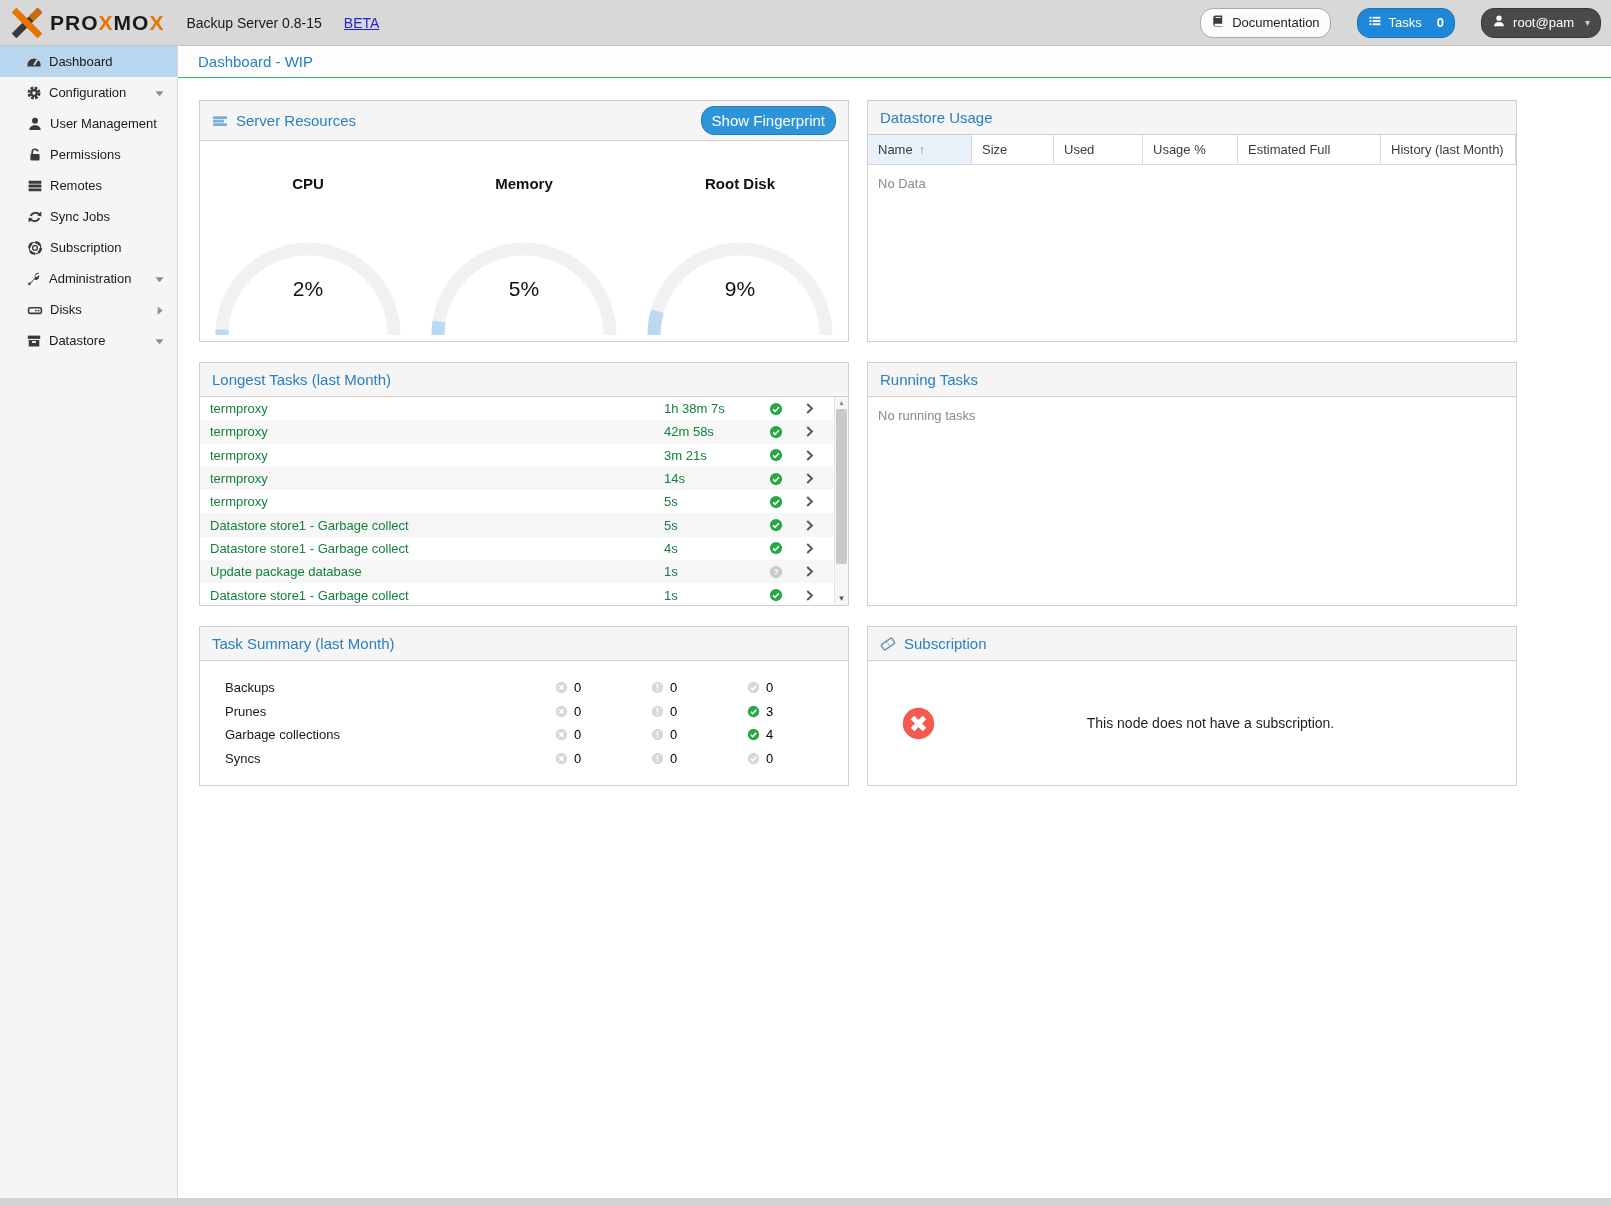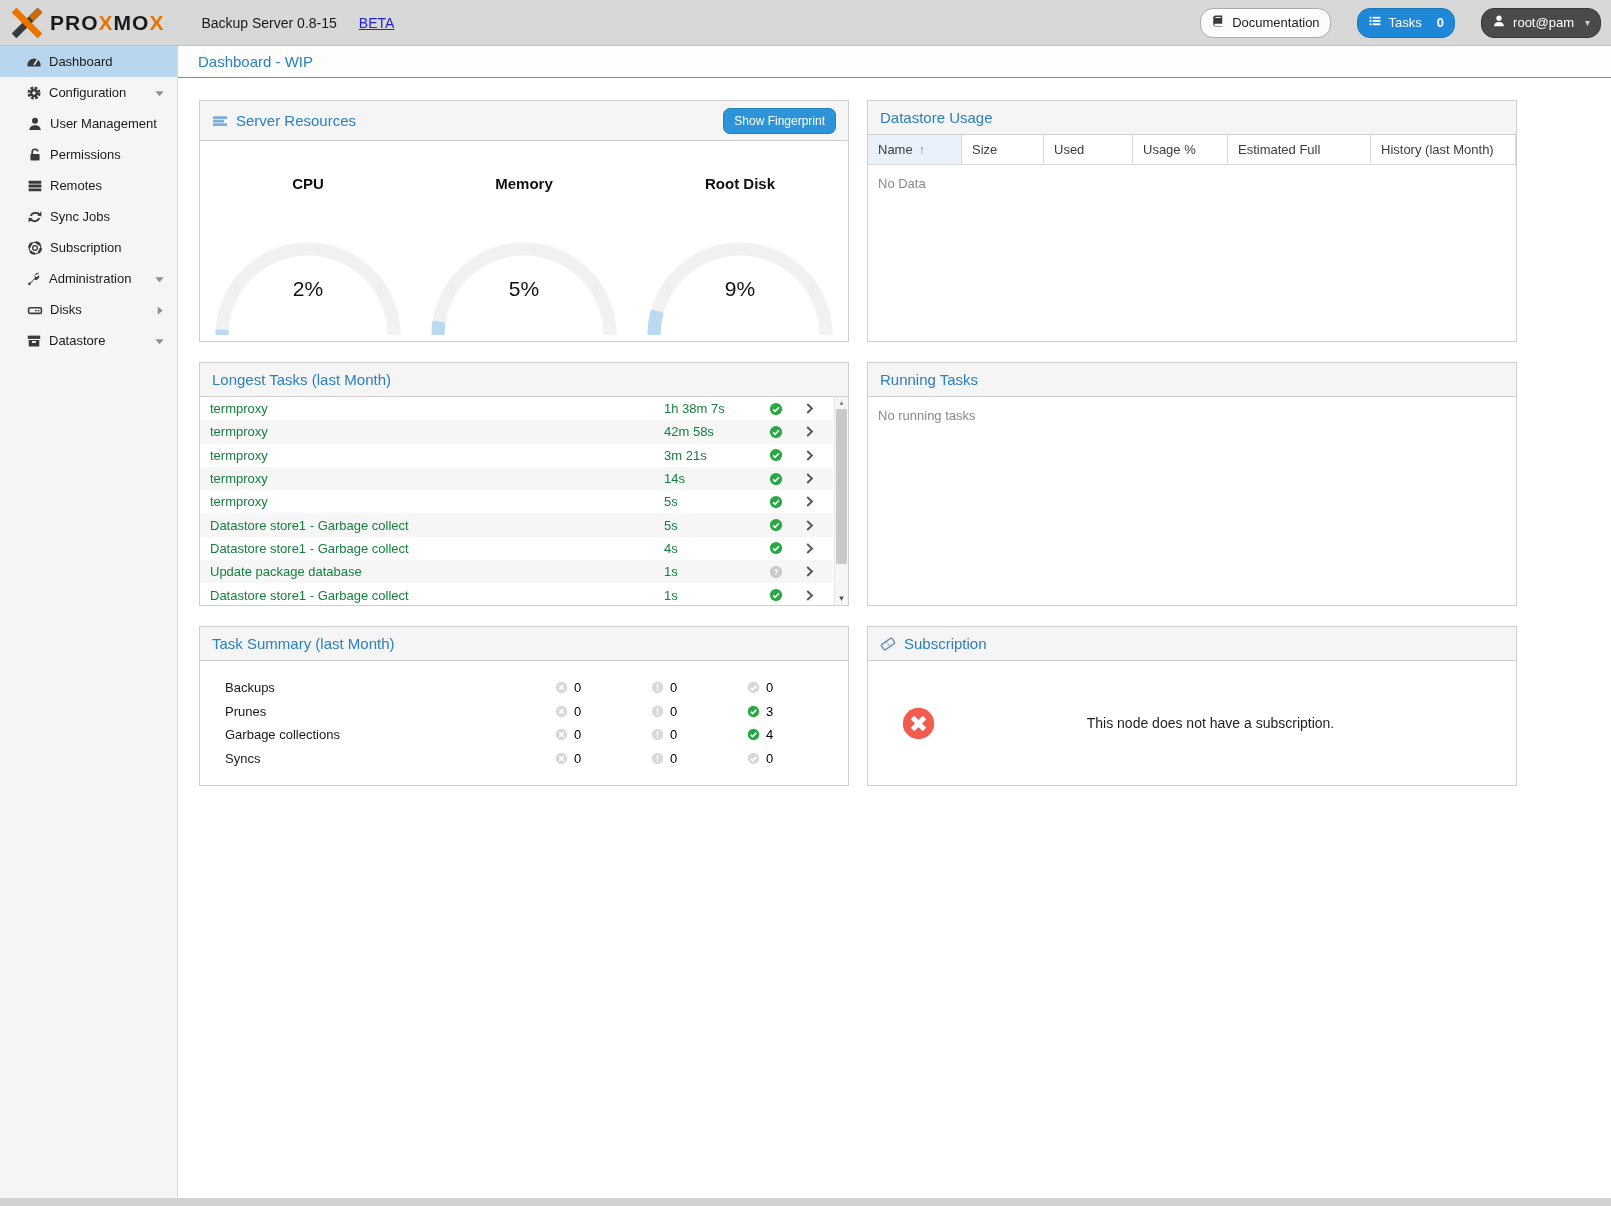--- a/index.html
+++ b/index.html
@@ -11,21 +11,21 @@
 
   
   .topbar {
     height:46px; background:#d8d8d8; display:flex; align-items:center;
     padding:0 10px; border-bottom:1px solid #c2c2c2;gap:16px;
   }
   .logo { display:flex; align-items:center; gap:6px; }
   .logo-x { width:34px; height:30px; }
   .wordmark { font-size:21px; font-weight:800; letter-spacing:1px; color:#1a1a1a; }
   .wordmark .accent { color:#e87400; }
-  .product-name { margin-left:21px; font-size:14px; color:#1a1a1a; }
+  .product-name { margin-left:6px; font-size:14px; color:#1a1a1a; }
   .beta-link { margin-left:6px; font-size:14px; color:#2323d8; text-decoration:underline; cursor:pointer; }
   .topbar-spacer { flex:1; }
   .tb-btn {
     display:inline-flex; align-items:center; gap:7px; height:27px;
     padding:14px 10px; border-radius:13px; font-size:13px; cursor:pointer;
     border:1px solid #ababab; background:#fcfcfc; color:#222; margin-left:10px;
   }
   .tb-btn svg { width:14px; height:14px; }
   .tb-btn.blue { background:#1f87d7; border-color:#1a74ba; color:#fff; }
   .tb-btn.dark { background:#4a4a4a; border-color:#383838; color:#fff; }
@@ -66,22 +66,22 @@
   .panel-header {
     background:#f5f5f5; border-bottom:1px solid #cfcfcf; flex:0 0 auto;
     display:flex; align-items:center; padding:0 12px; height:34px;
     color:#2a7fbf; font-size:15px;
   }
   .panel-header.tall { height:40px; }
   .ph-icon { width:16px; height:16px; margin-right:8px; }
   .ph-icon svg { width:16px; height:16px; }
   .ph-spacer { flex:1; }
   .btn-primary {
-    background:#2e94da; border:1px solid #2380bf; color:#fff; font-size:12px;
-    border-radius:7px; padding:5px 10px; cursor:pointer; font-family:inherit;
+    background:#2e94da; border:1px solid #2380bf; color:#fff; font-size:15px;
+    border-radius:13px; padding:5px 10px; cursor:pointer; font-family:inherit;
   }
   .panel-body { flex:1; position:relative; overflow:hidden; }
 
   
   .gauges { display:flex; height:100%; }
   .gauge-col { flex:1; display:flex; flex-direction:column; align-items:center; }
   .gauge-title { margin-top:34px; font-size:15px; font-weight:bold; color:#111; }
   .gauge-svg { display:block; margin-top:46px; width:186px; height:97px; }
   .gauge-track { fill:none; stroke:#f1f1f1; stroke-width:13; }
   .gauge-value { fill:none; stroke:#bcd9f2; stroke-width:13; }
@@ -328,21 +328,21 @@
               </div>
             </div>
         </div>
       </div>
 
       <div class="panel">
         <div class="panel-header">
           <span>Datastore Usage</span>
         </div>
         <div class="du-table-head" id="du-head">
-            <div class="du-th sorted" style="width: 94px;">Name<span class="sort-arrow">↑</span></div>
+            <div class="du-th sorted" style="width: 104px;">Name<span class="sort-arrow">↑</span></div>
             <div class="du-th" style="width: 82px;">Size</div>
             <div class="du-th" style="width: 89px;">Used</div>
             <div class="du-th" style="width: 95px;">Usage %</div>
             <div class="du-th" style="width: 143px;">Estimated Full</div>
             <div class="du-th" style="width: auto; flex: 1 1 0%;">History (last Month)</div>
           </div>
         <div class="panel-body">
           <div class="empty-text">No Data</div>
         </div>
       </div>

